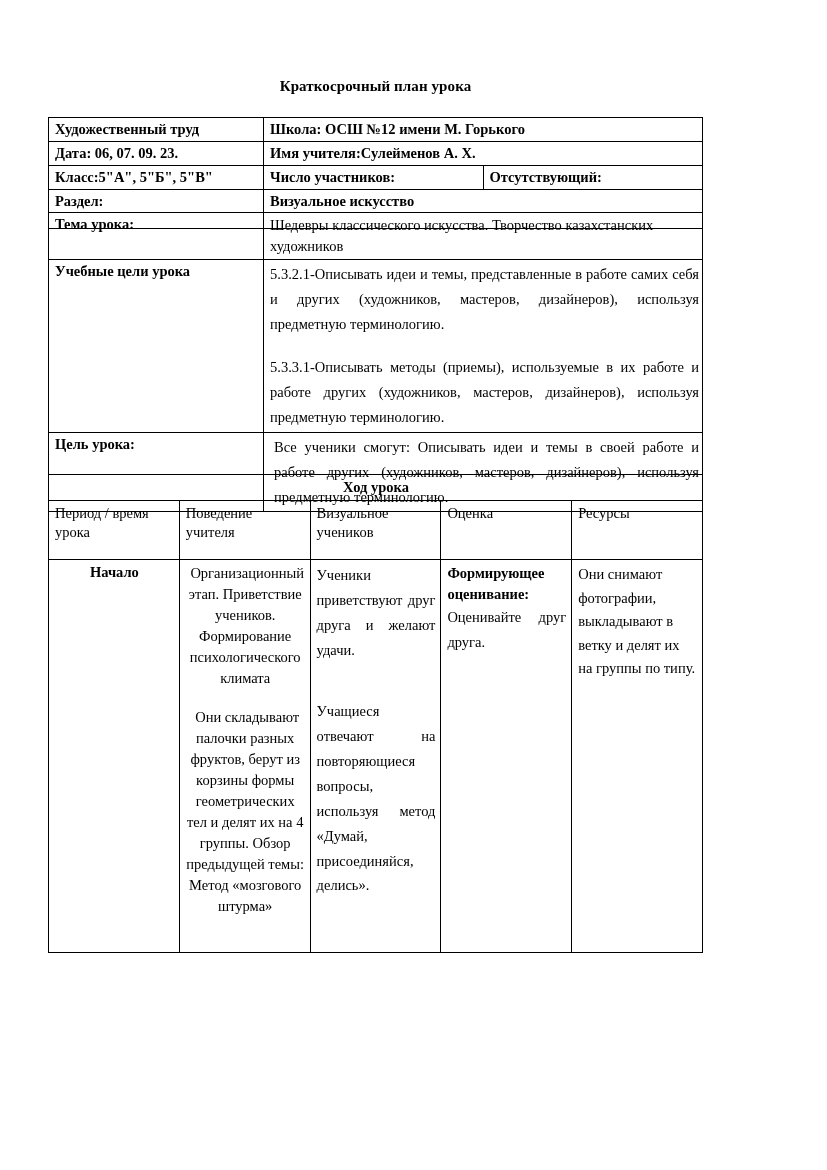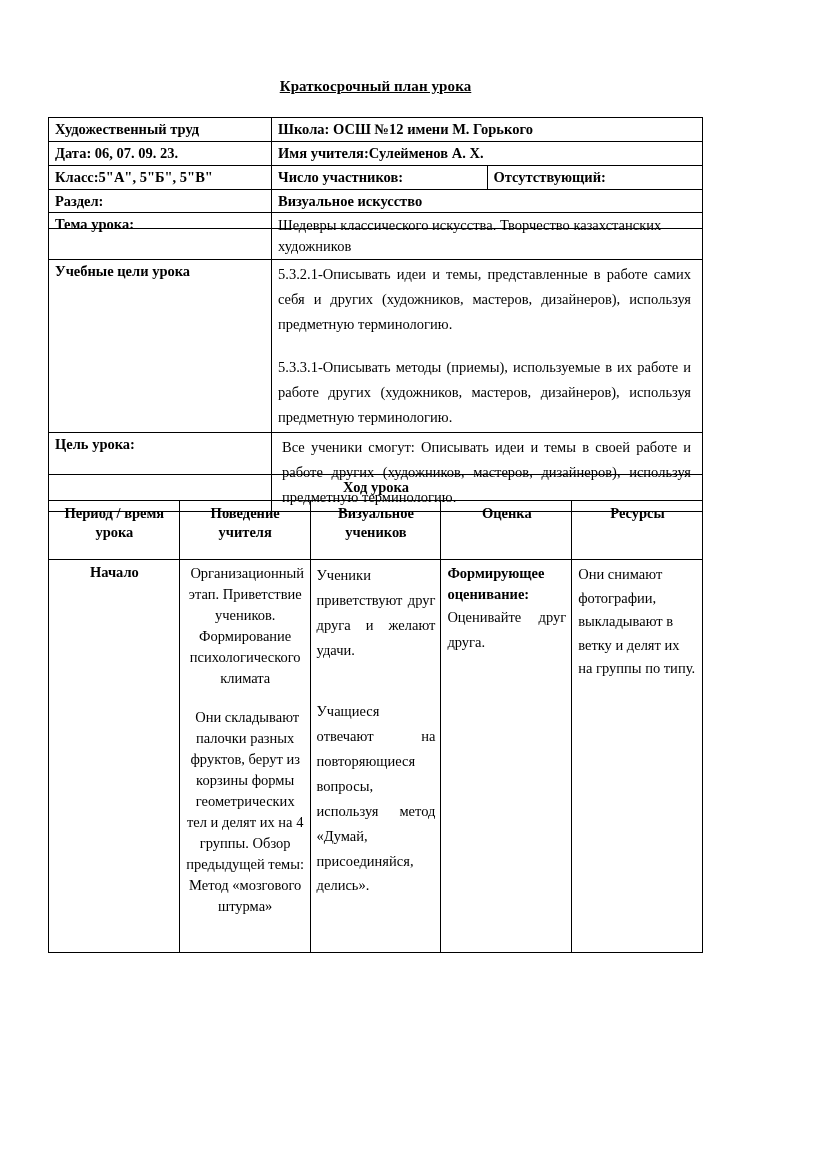--- a/index.html
+++ b/index.html
@@ -24,52 +24,51 @@
   }
   .doc-title {
     position: absolute;
     left: 48px;
     top: 78px;
     width: 655px;
     text-align: center;
     font-weight: bold;
     font-size: 15px;
     letter-spacing: 0.1px;
-    text-decoration: underline;
   }
 
   table.tbl {
     position: absolute;
     left: 48px;
     border-collapse: collapse;
     table-layout: fixed;
     font-size: 14.5px;
     line-height: 1.32;
   }
   table.tbl td {
     border: 1.3px solid #000000;
     vertical-align: top;
-    padding: 2px 11px 2px 6px;
+    padding: 2px 3px 2px 6px;
   }
   .b { font-weight: bold; }
   .just { text-align: justify; text-align-last: left; line-height: 1.72; }
   .ctr { text-align: center; }
 
   
   #header-table { top: 117px; width: 655px; }
   #header-table td.lab { width: 205px; }
 
   
   #body-table { top: 212px; width: 655px; }
   #body-table td.lab { width: 205px; }
 
   
   #flow-table { top: 474px; width: 655px; }
   #flow-table td { padding: 3px 5px 3px 6px; }
-  #flow-table td.hdr { font-weight: bold; text-align: center; }
+  #flow-table td.hdr { font-weight: normal; text-align: left; }
 
   .col1 { width: 105px; }
   .col2 { width: 179px; }
   .col3 { width: 169px; }
   .col4 { width: 78px; margin-left: 12px; }
   .col5 { width: 84px; }
 
   .cell-text p { margin: 0; }
   .cell-text p.spacer { height: 18px; margin: 0; }
   .indent { text-indent: 4px; text-align: center; }

